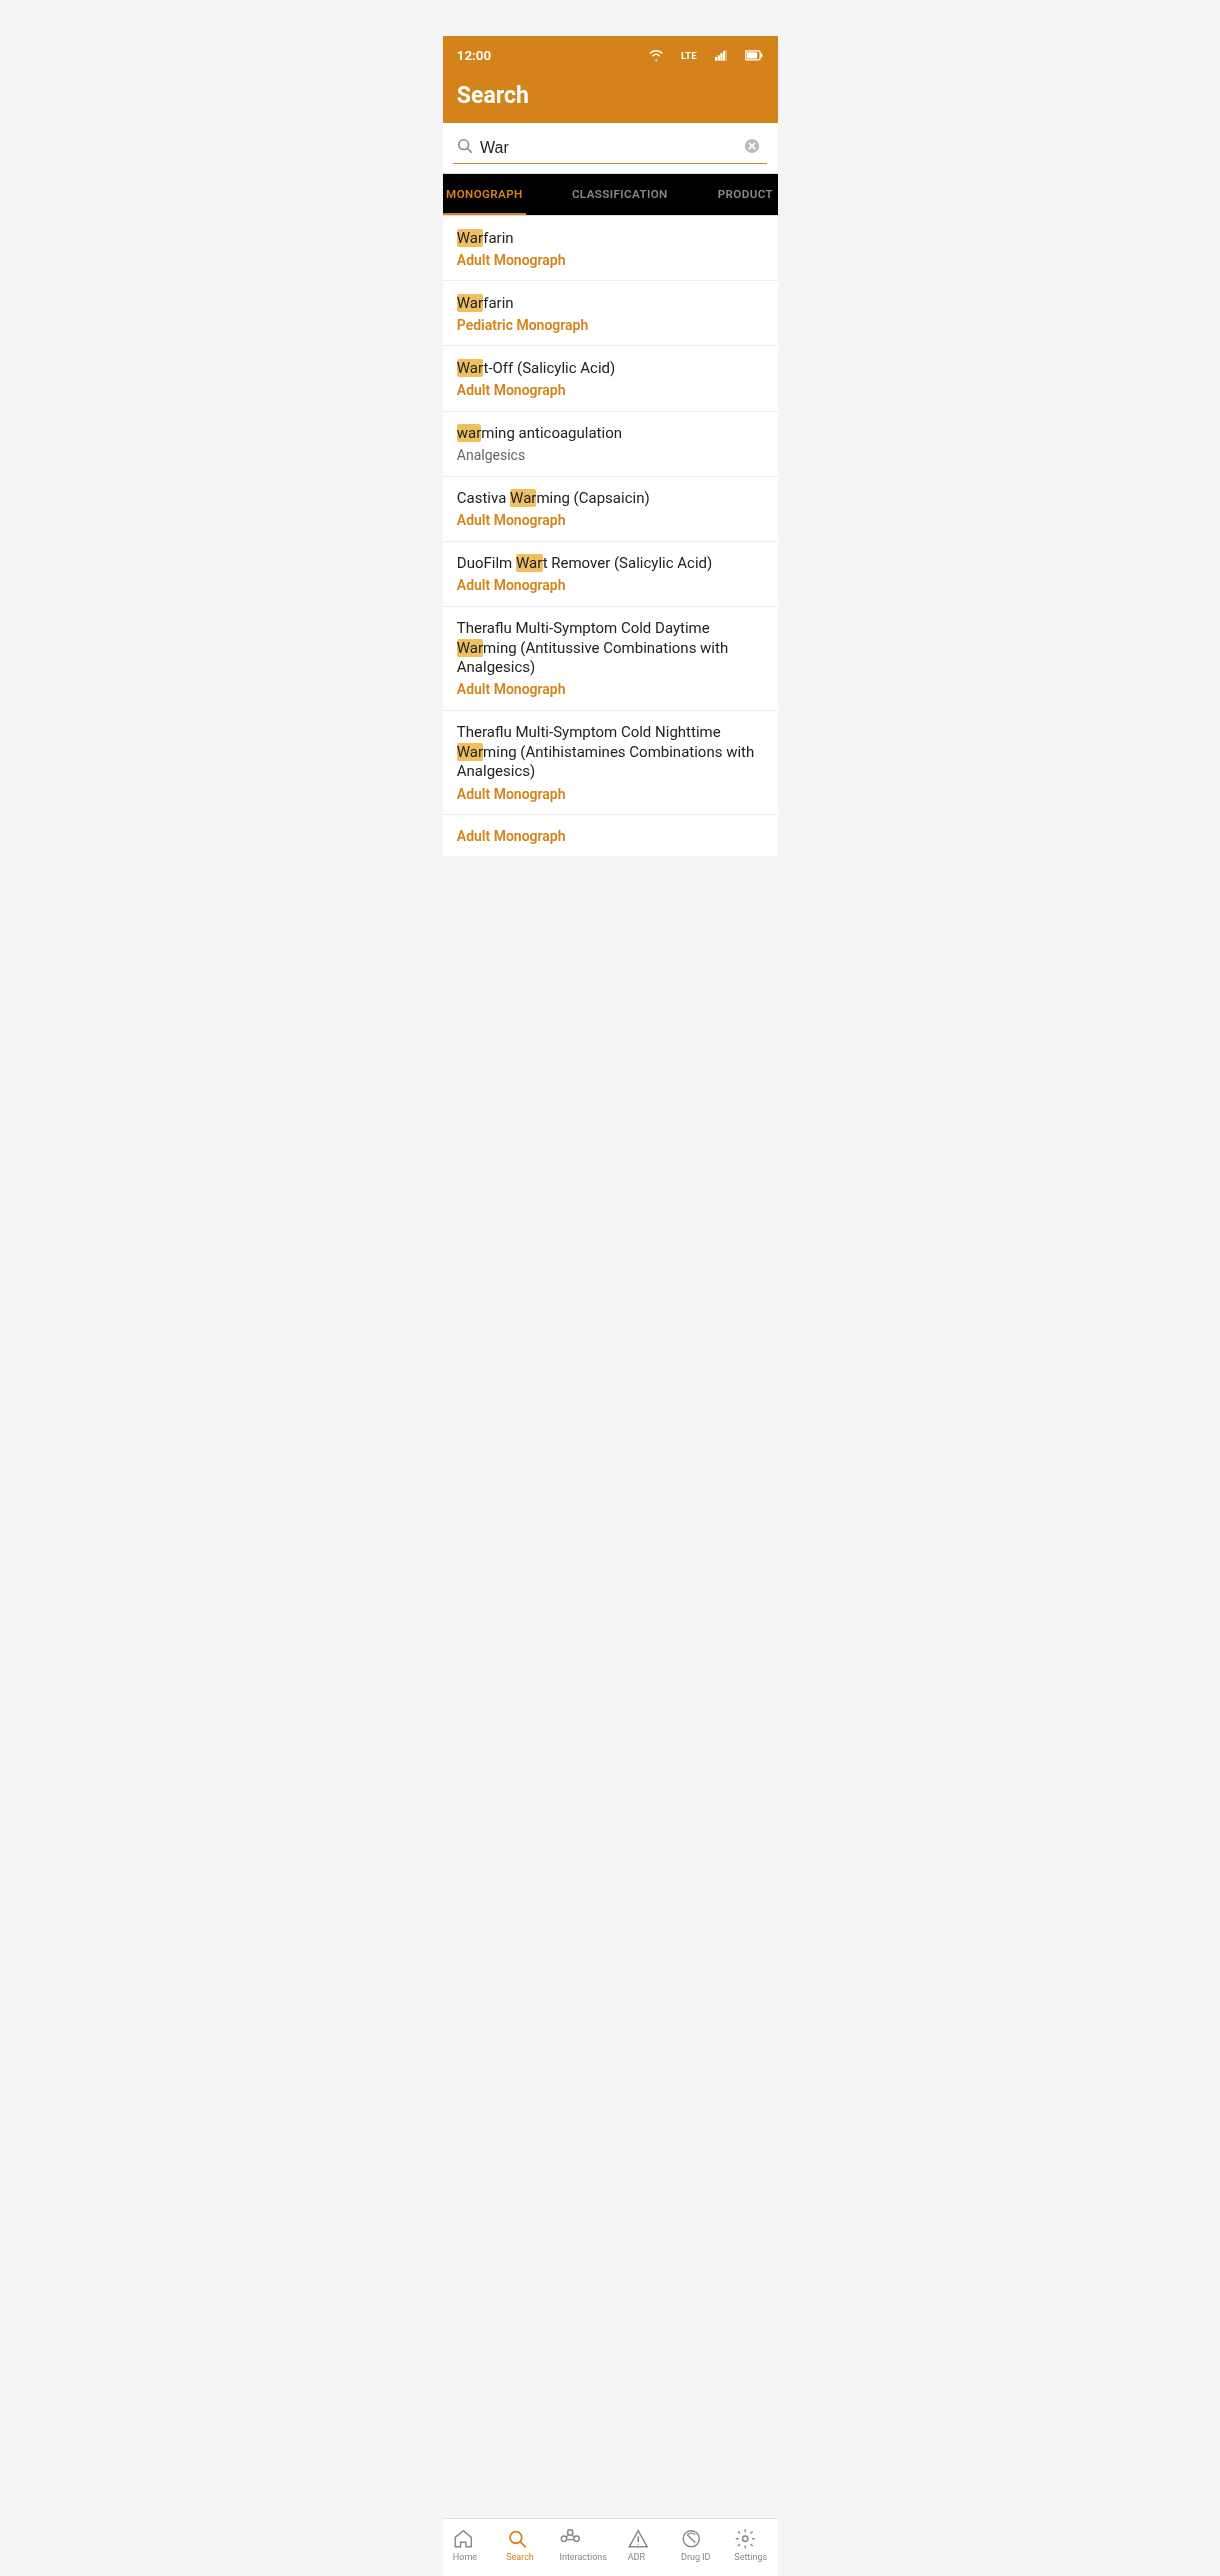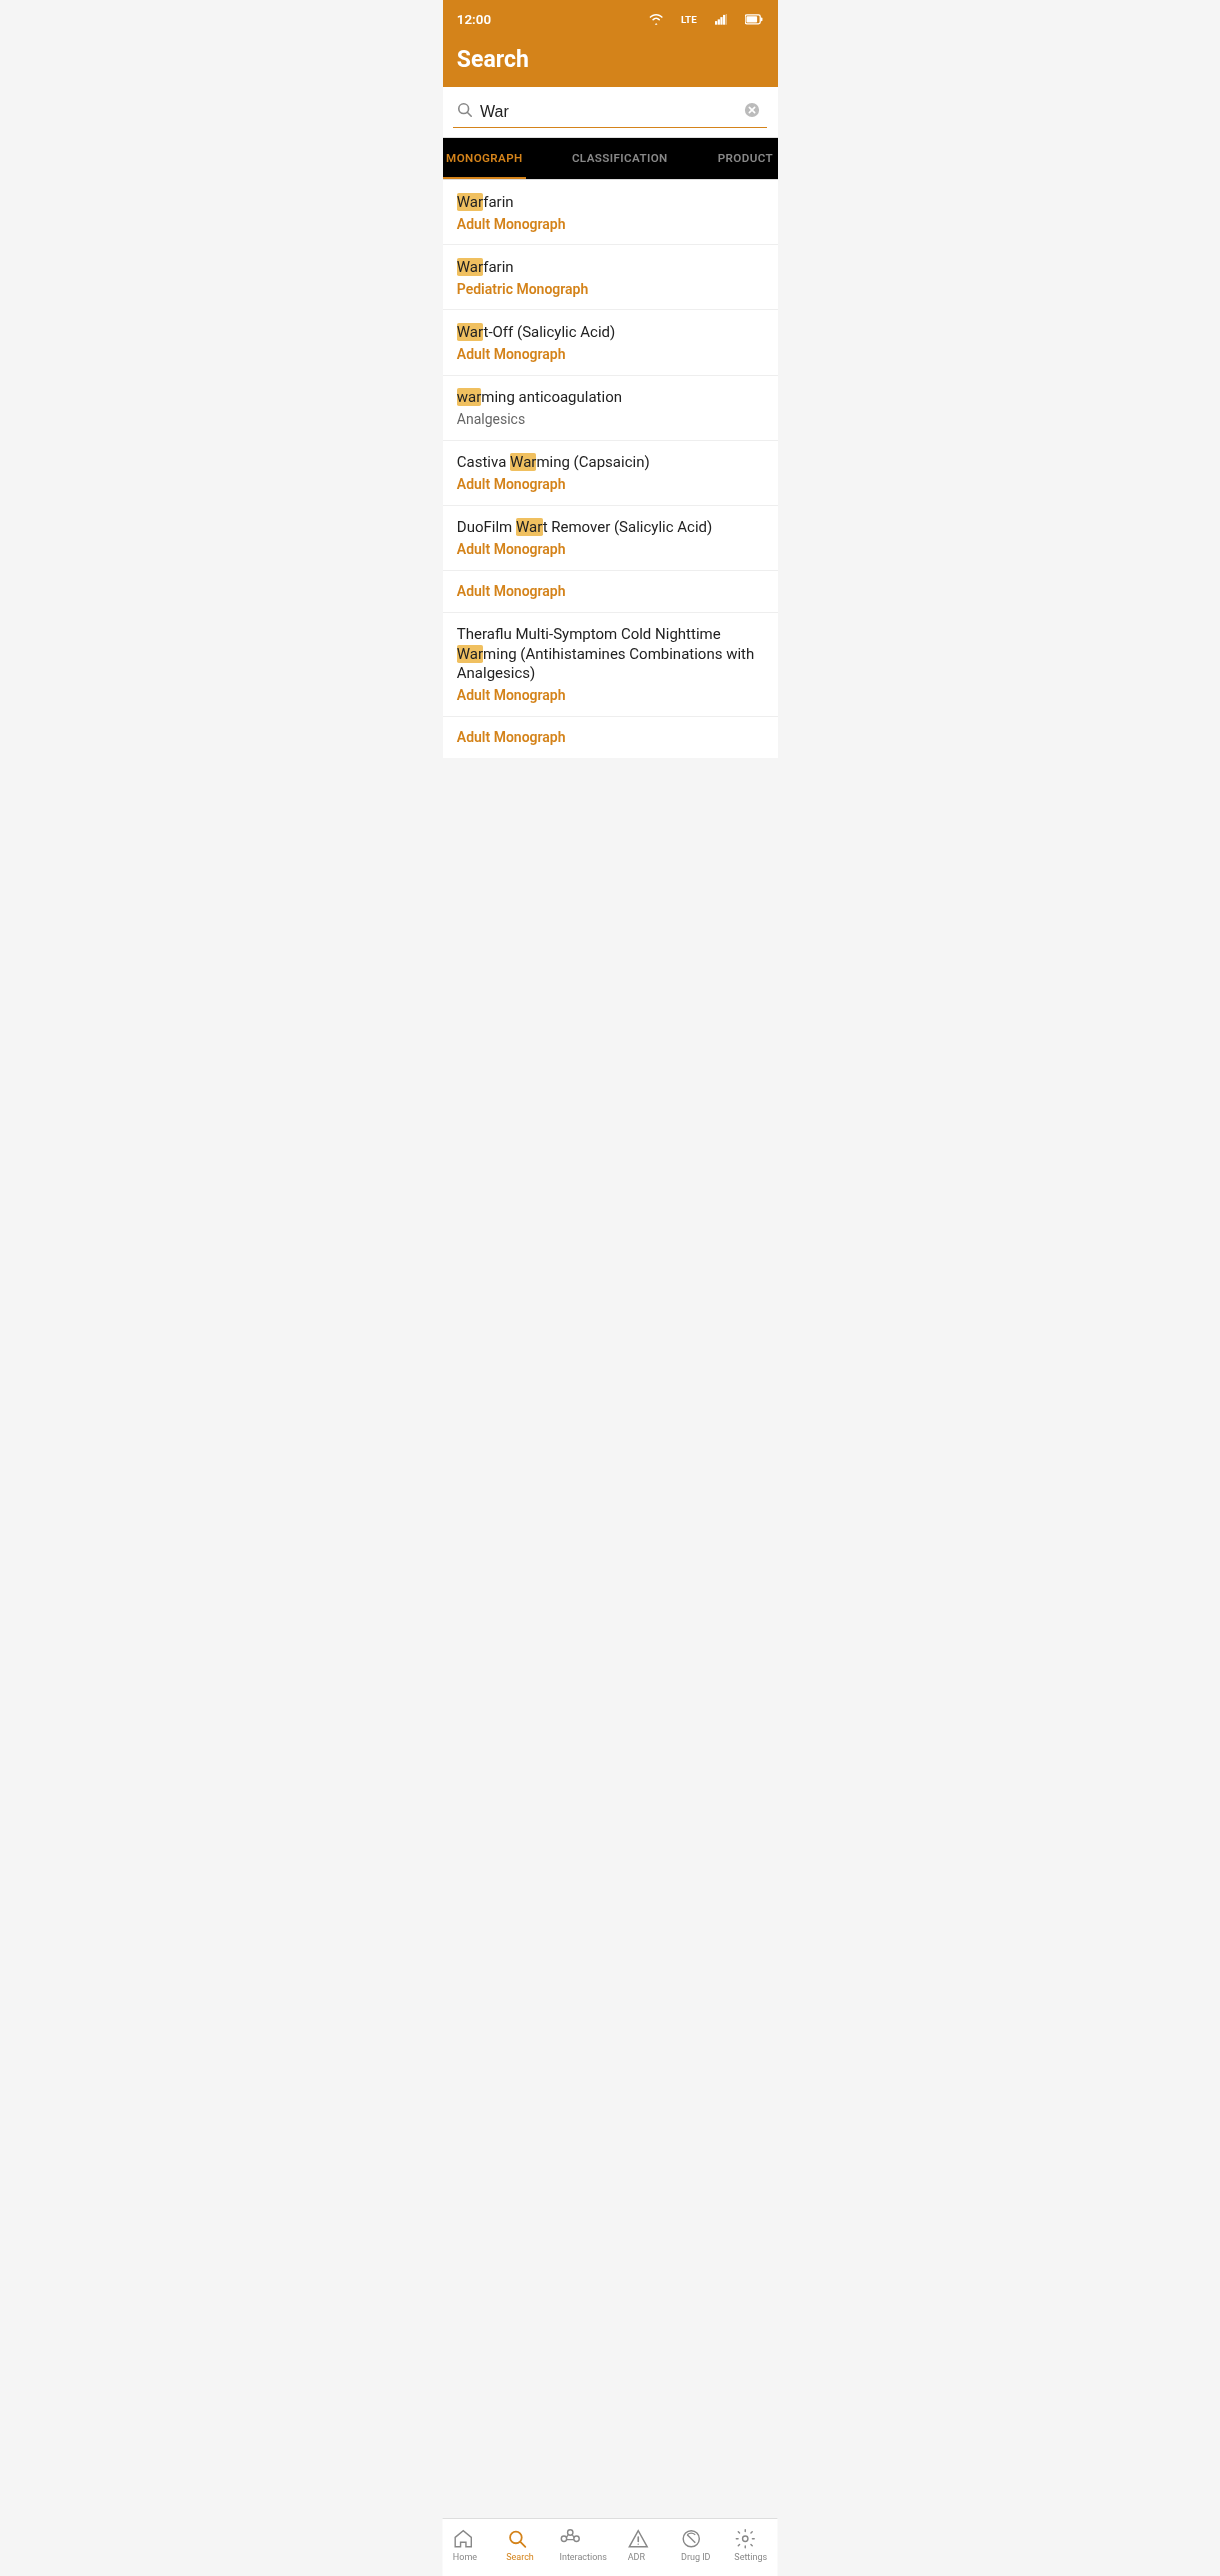--- a/index.html
+++ b/index.html
@@ -20,20 +20,21 @@
     }
 
     
     .status-bar {
       background: #d4831a;
       display: flex;
       justify-content: space-between;
       align-items: center;
       padding: 5.4px 14.3px;
       height: 39px;
+      margin-top: 36px;
     }
 
     .status-time {
       color: #fff;
       font-size: 13.4px;
       font-weight: 600;
     }
 
     .status-icons {
       display: flex;
@@ -304,20 +305,23 @@
     </div>
 
     <div class="result-item">
       <div class="result-title">
         <span>DuoFilm </span><span class="highlight">War</span><span>t Remover (Salicylic Acid)</span>
       </div>
       <div class="result-subtitle orange">Adult Monograph</div>
     </div>
 
     <div class="result-item">
+      <div class="result-title">
+        <span>Theraflu Multi-Symptom Cold Daytime </span><span class="highlight">War</span><span>ming (Antitussive Combinations with Analgesics)</span>
+      </div>
       <div class="result-subtitle orange">Adult Monograph</div>
     </div>
 
     <div class="result-item">
       <div class="result-title">
         <span>Theraflu Multi-Symptom Cold Nighttime </span><span class="highlight">War</span><span>ming (Antihistamines Combinations with Analgesics)</span>
       </div>
       <div class="result-subtitle orange">Adult Monograph</div>
     </div>
 

